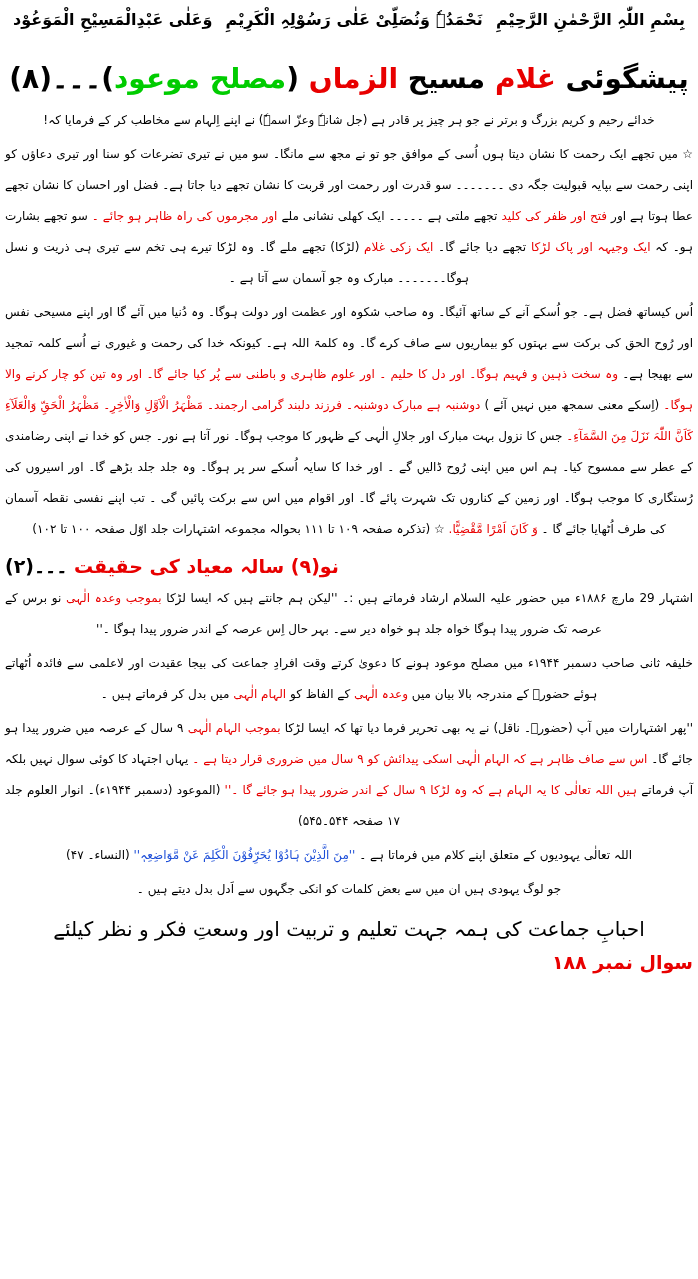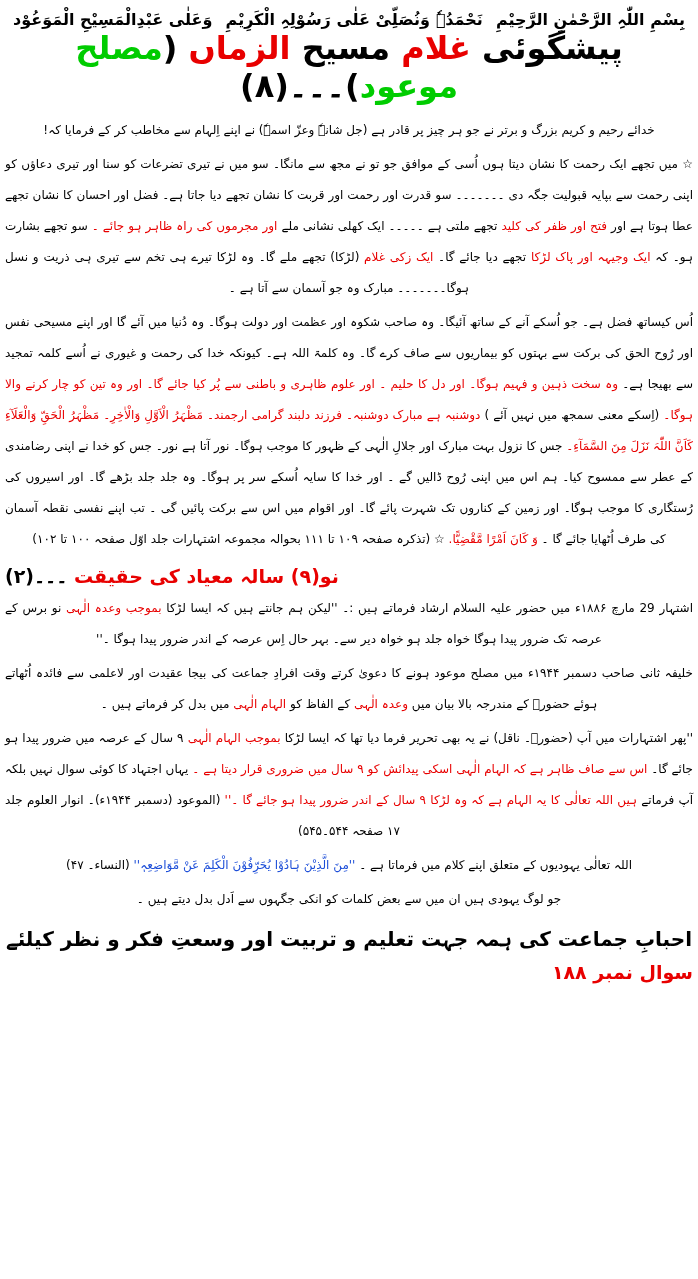--- a/index.html
+++ b/index.html
@@ -2,29 +2,29 @@
 <html lang="ur" dir="rtl"><head>
 <meta charset="utf-8">
 <style>
   html,body{margin:0;padding:0;background:#ffffff;}
   body{width:698px;height:1279px;overflow:hidden;
        font-family:"DejaVu Sans",sans-serif;color:#000;}
   .page{width:698px;height:1279px;box-sizing:border-box;
         padding:8px 5px 4px;direction:rtl;background:#fff;}
   .bismillah{display:flex;justify-content:space-between;align-items:baseline;
         font-weight:bold;font-size:16px;padding:2px 8px 0;}
-  .doc-title{text-align:center;font-size:32px;font-weight:bold;
-        margin:0 0 10px;letter-spacing:0;}
+  .doc-title{text-align:center;font-size:28px;font-weight:bold;
+        margin:33px 0 10px;letter-spacing:0;}
   .para{font-size:12px;line-height:31px;text-align:justify;
         text-align-last:center;margin:3px 0;}
   .para.center{text-align:center;text-align-last:auto;}
   .para.big{font-size:20px;line-height:44px;text-align:justify;
         text-align-last:center;margin-top:6px;}
   .h2{text-align:left;font-size:19px;font-weight:bold;margin:10px 0 6px;}
-  .h3{text-align:center;font-size:20px;font-weight:bold;margin:12px 0 4px;}
+  .h3{text-align:center;font-size:20px;font-weight:normal;margin:12px 0 4px;}
   .h4{text-align:right;font-size:19px;font-weight:bold;margin:10px 0 4px;}
   .c-k{color:#000000;}
   .c-r{color:#e80000;}
   .c-g{color:#00cc00;}
   .c-m{color:#1d4ed8;}
 </style>
 </head>
 <body>
 
 <div class="page">

